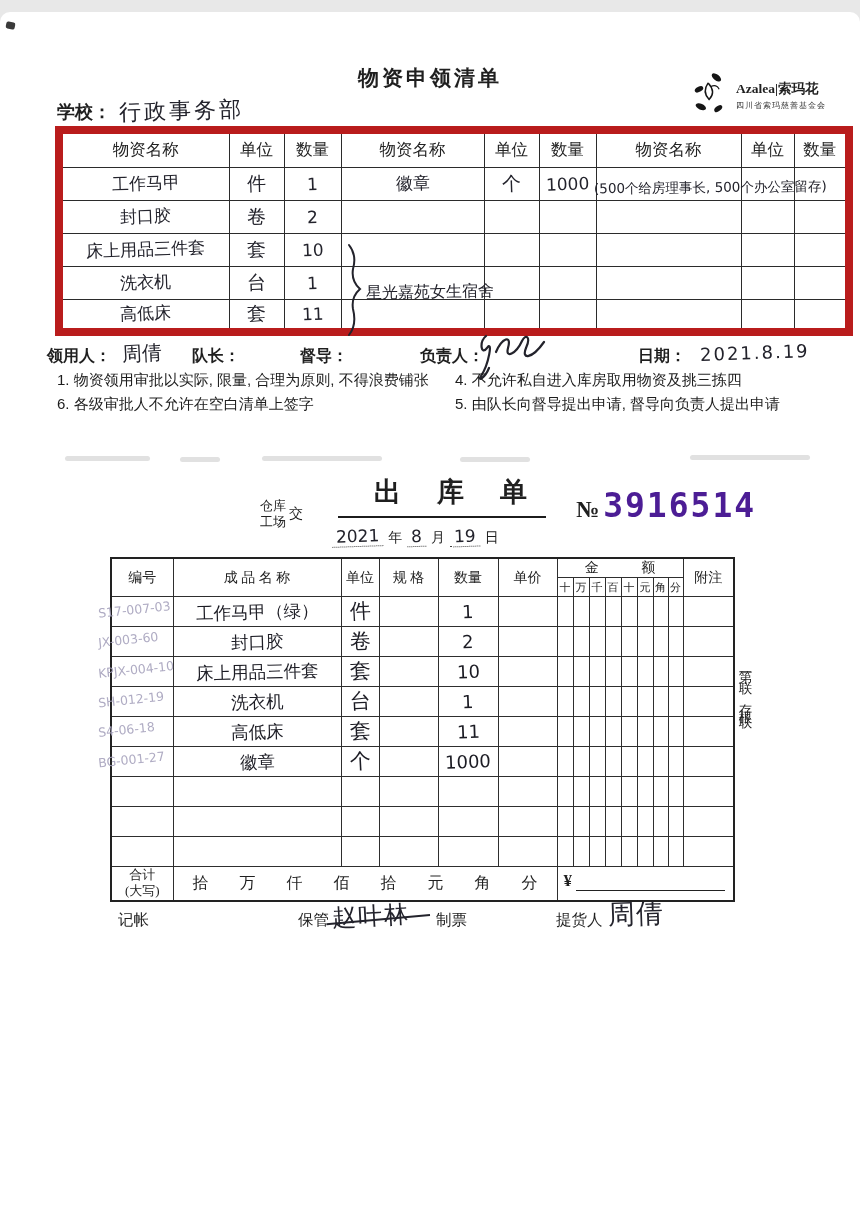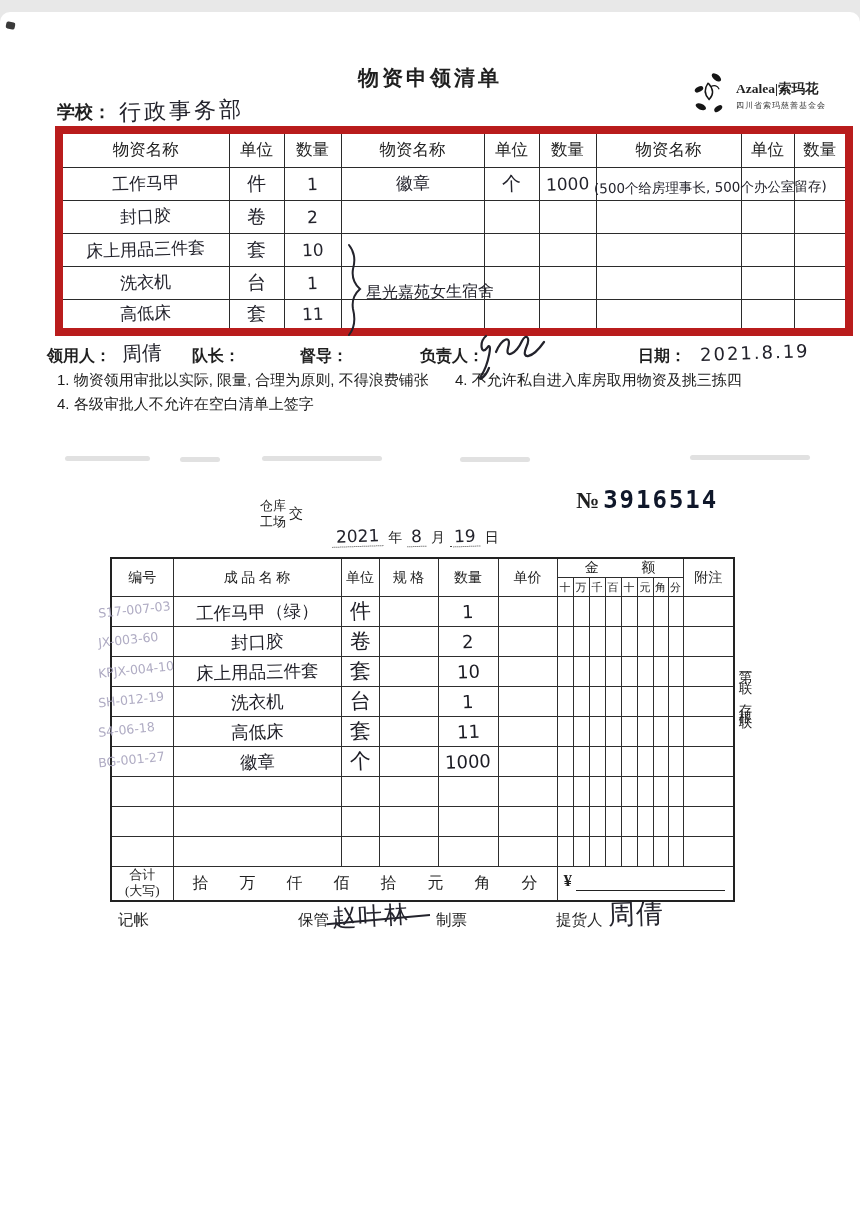--- a/index.html
+++ b/index.html
@@ -59,22 +59,22 @@
     font-family: "Liberation Serif", serif; }
   .consigner .stack { display: flex; flex-direction: column; font-size: 13px; line-height: 1.25; justify-content: flex-end; }
   .consigner .suffix { font-size: 14px; }
 
   .ob-title { left: 338px; top: 462px; width: 208px; text-align: center;
     font-family: "Liberation Serif", serif; font-size: 27px; font-weight: bold;
     letter-spacing: 36px; padding-left: 36px; border-bottom: 2.5px solid #1c1c1c;
     padding-bottom: 6px; white-space: nowrap; }
   .ob-no { left: 576px; top: 474px; display: flex; align-items: baseline; gap: 4px; }
   .ob-no .nolabel { font-family: "Liberation Serif", serif; font-size: 23px; font-weight: bold; }
-  .ob-no .noval { font-family: "DejaVu Sans Mono", monospace; font-size: 24px;
-    font-weight: bold; color: #0f172a; letter-spacing: 2px; text-align: right; }
+  .ob-no .noval { font-family: "DejaVu Sans Mono", monospace; font-size: 33px;
+    font-weight: bold; color: #4c1d95; letter-spacing: 2px; text-align: right; }
   .ob-date { left: 332px; top: 514px; display: flex; align-items: baseline; gap: 5px; }
   .ob-date .num { font-size: 17px; border-bottom: 1px dotted #444; padding: 0 4px;
     transform: rotate(-2deg); }
   .ob-date .lbl { font-family: "Liberation Serif", serif; font-size: 14px; }
 
   table.ob { position: absolute; left: 110px; top: 545px; width: 623px;
     border-collapse: collapse; table-layout: fixed; border: 2px solid #222;
     font-family: "Liberation Serif", serif; }
   table.ob th, table.ob td { border: 1px solid #2e2e2e; padding: 0; text-align: center; overflow: visible; }
   table.ob th { font-weight: normal; font-size: 14px; height: 19px; }
@@ -260,34 +260,36 @@
                  M26 28 C32 14 42 10 38 24 C35 35 46 30 52 17 C56 9 61 13 56 24
                  C51 36 62 35 74 18" fill="none" stroke="#23232c" stroke-width="2.2" stroke-linecap="round"></path>
       </svg>
     </span>
     <span class="sign-label sr-date">日期：</span>
     <span class="hand sr-date-value">2021.8.19</span>
   </div>
 
   <div class="abs notes notes-left">
     <div>1. 物资领用审批以实际, 限量, 合理为原则, 不得浪费铺张</div>
-    <div>4. 各级审批人不允许在空白清单上签字</div>
+    <div>6. 各级审批人不允许在空白清单上签字</div>
   </div>
   <div class="abs notes notes-right">
     <div>4. 不允许私自进入库房取用物资及挑三拣四</div>
+    <div>5. 由队长向督导提出申请, 督导向负责人提出申请</div>
   </div>
 
   <div class="abs consigner">
     <span class="stack">
       <span>仓库</span>
       <span>工场</span>
     </span>
     <span class="suffix">交</span>
   </div>
 
+  <div class="abs ob-title">出库单</div>
 
   <div class="abs ob-no">
     <span class="nolabel">№</span>
     <span class="noval">3916514</span>
   </div>
 
   <div class="abs ob-date">
     <span class="hand num">2021</span>
     <span class="lbl">年</span>
     <span class="hand num">8</span>

